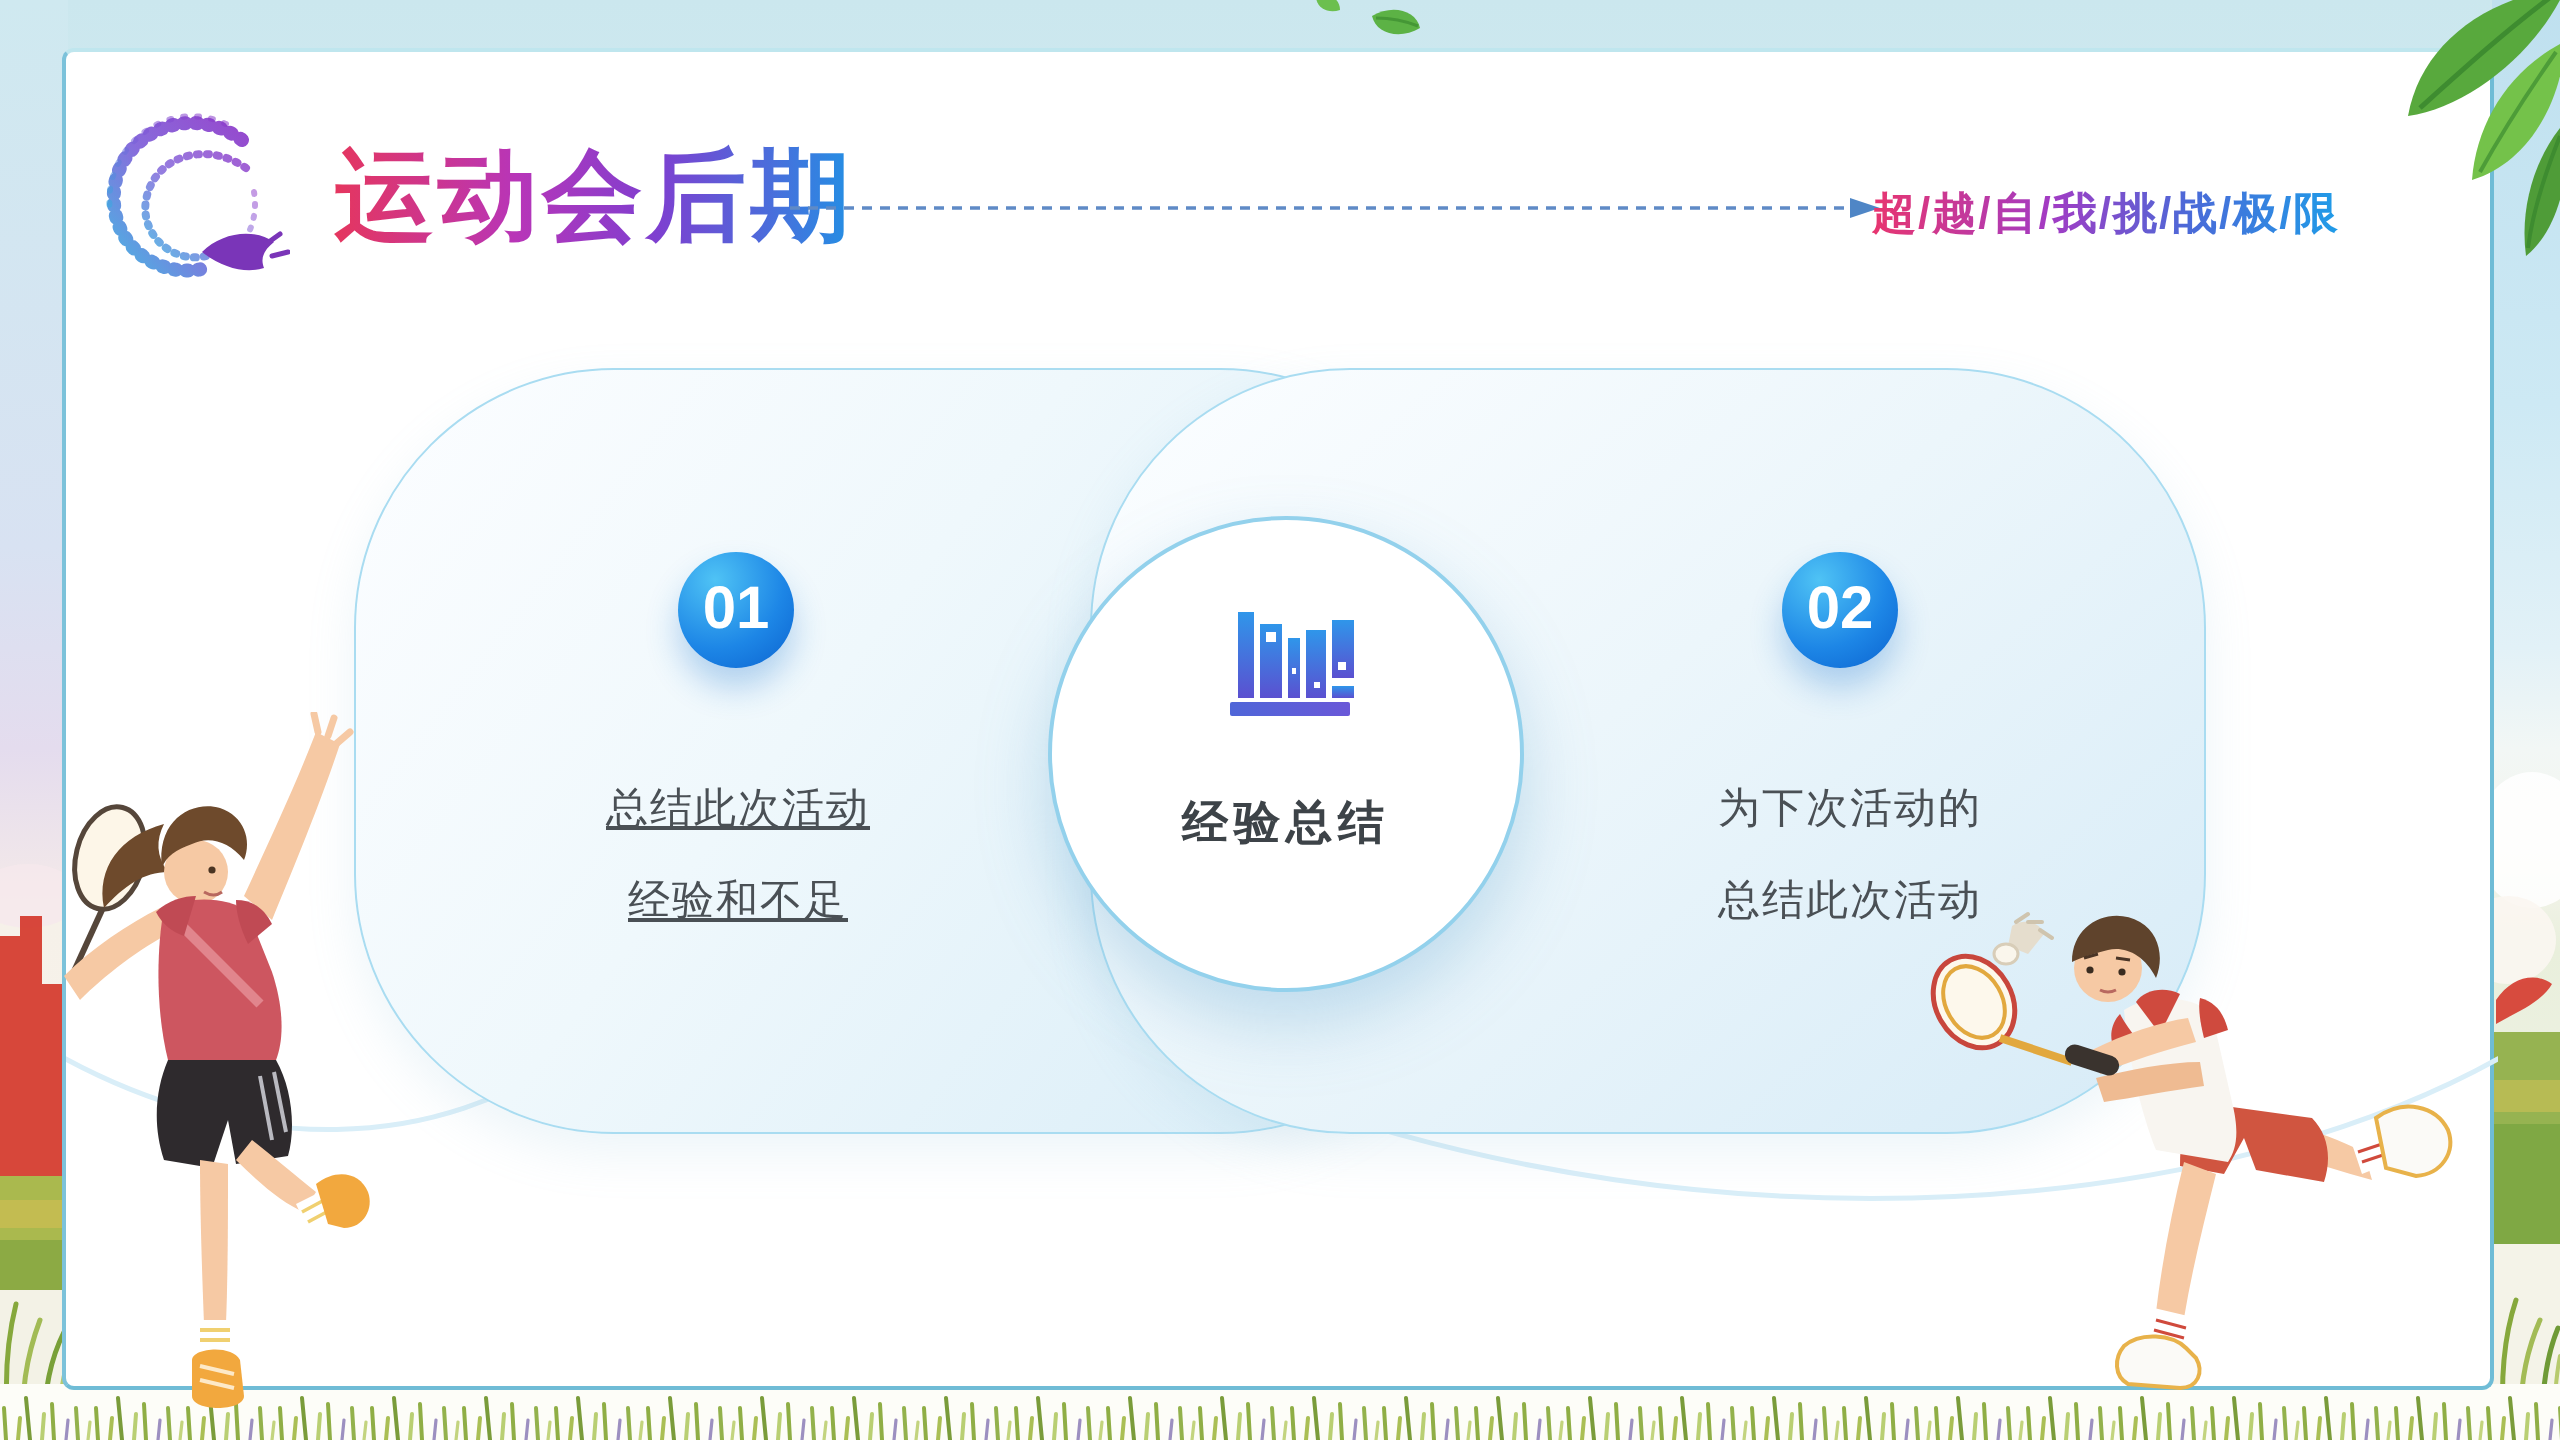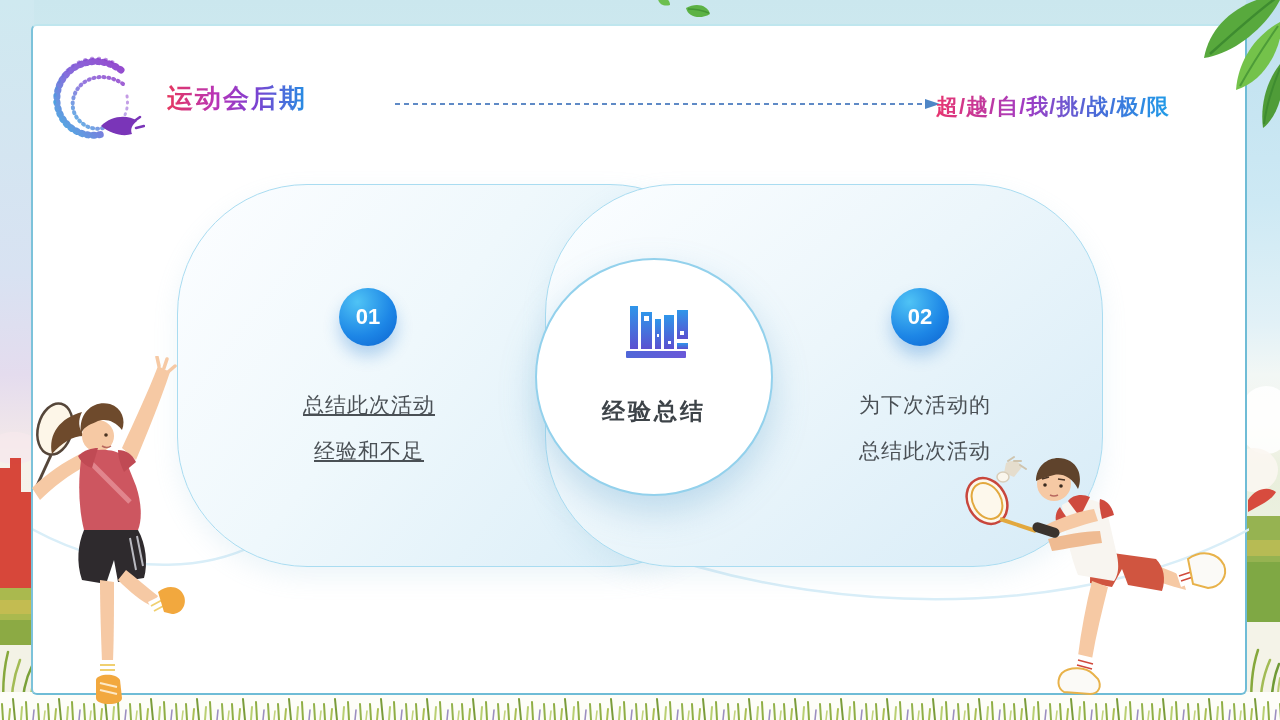--- a/index.html
+++ b/index.html
@@ -28,21 +28,21 @@
     position:absolute; left:31px; top:24px; width:1216px; height:671px;
     background:#ffffff; border:2px solid #6fbcd6;
     border-top-color:#bfe6ee; border-left-color:#7cc2da; border-radius:6px;
     z-index:1;
   }
   .card-inner { position:absolute; inset:0; }
   
   .logo-swirl { position:absolute; left:8px; top:18px; }
   .page-title {
     position:absolute; left:134px; top:46px; height:52px; line-height:52px;
-    font-size:26px; font-weight:700; letter-spacing:2px;
+    font-size:50px; font-weight:700; letter-spacing:2px;
     background:linear-gradient(90deg,#e5365e 0%,#b835b8 35%,#7e3fd0 62%,#2390e4 100%);
     -webkit-background-clip:text; background-clip:text;
     -webkit-text-fill-color:transparent; color:#8a35c8;
   }
   .dotted-line { position:absolute; left:362px; top:72px; }
   .slogan {
     position:absolute; left:903px; top:66px; line-height:30px;
     font-size:22px; font-weight:700; letter-spacing:1px;
     background:linear-gradient(90deg,#e8356f 0%,#a23bc4 38%,#4a6ad8 68%,#1f9ce8 100%);
     -webkit-background-clip:text; background-clip:text;
@@ -53,33 +53,33 @@
   
   .pill {
     position:absolute; top:158px; width:563px; height:383px;
     border-radius:130px; border:1.5px solid #a9dcf1;
     background:linear-gradient(128deg,#fbfdff 4%,#eff8fc 42%,#d7ecf7 100%);
     box-shadow:0 10px 24px rgba(140,190,220,.16);
   }
   .pill-left  { left:144px; }
   .pill-right { left:512px; width:558px; background:linear-gradient(140deg,#fafdff 6%,#ecf6fb 46%,#d6ebf7 100%); }
   .center-circle {
-    position:absolute; left:502px; top:232px; width:238px; height:238px;
+    position:absolute; left:491px; top:232px; width:238px; height:238px;
     border-radius:50%; background:#ffffff; border:2px solid #93d1ec;
     box-shadow:0 16px 34px rgba(105,170,210,.35);
   }
   .center-icon { position:absolute; left:87px; top:44px; }
   .center-label {
     position:absolute; left:0; top:136px; width:100%; text-align:center;
     font-size:23px; font-weight:700; letter-spacing:3px; color:#3d4348;
   }
   .badge {
-    position:absolute; top:262px; width:58px; height:58px; border-radius:50%;
+    position:absolute; top:250px; width:58px; height:58px; border-radius:50%;
     background:radial-gradient(circle at 32% 24%,#4fc3f5 0%,#1d86e6 58%,#0b62cf 100%);
-    color:#ffffff; font-size:22px; font-weight:600;
+    color:#ffffff; font-size:30px; font-weight:600;
     display:flex; align-items:center; justify-content:center;
     box-shadow:0 10px 16px rgba(30,120,210,.30);
   }
   .badge-1 { left:306px; }
   .badge-2 { left:858px; }
   .item-text {
     position:absolute; top:356px; width:280px; text-align:center;
     font-size:21px; line-height:46px; color:#4a5055; letter-spacing:1px;
   }
   .item-text-1 { left:196px;text-decoration:underline; }

